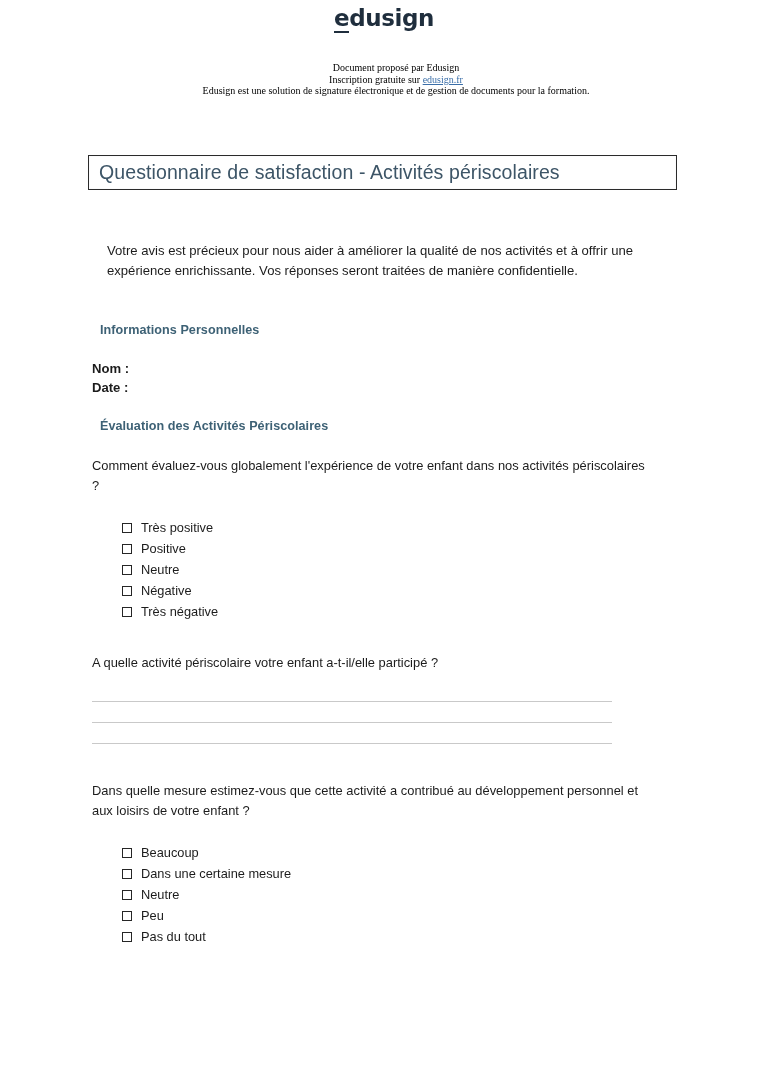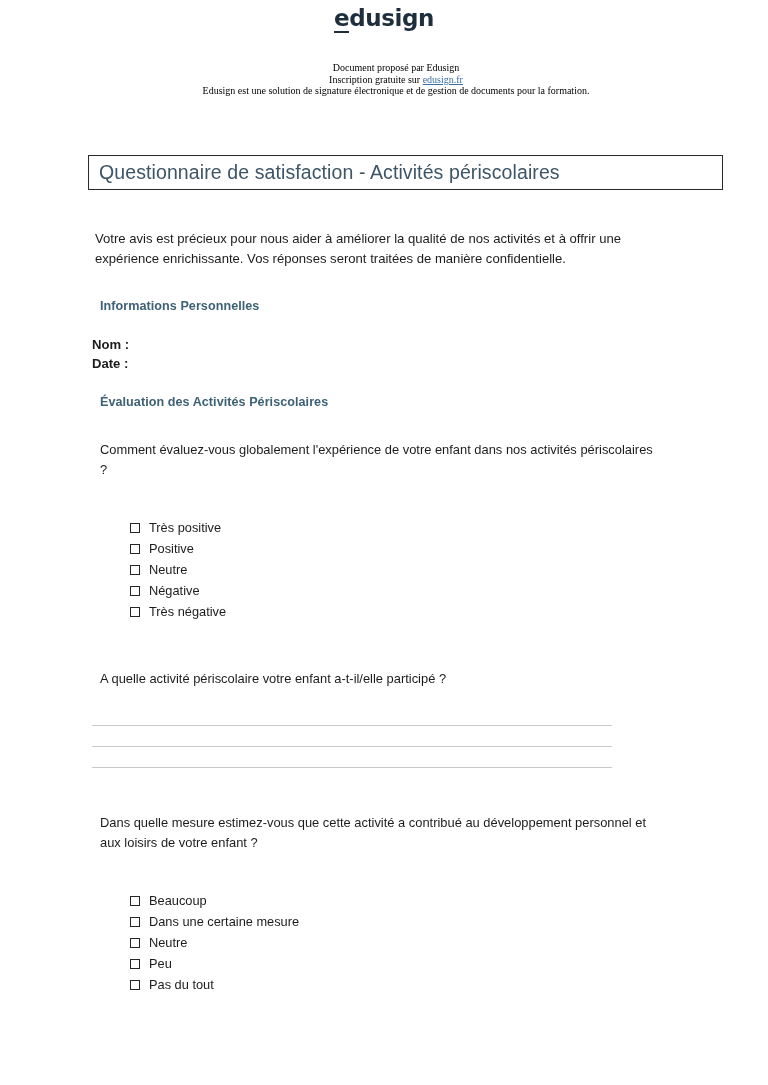--- a/index.html
+++ b/index.html
@@ -62,21 +62,21 @@
     color: #3a6ea8;
     text-decoration: underline;
     cursor: pointer;
   }
 
   
   .title-box {
     position: absolute;
     left: 88px;
     top: 155px;
-    width: 635px;
+    width: 589px;
     height: 35px;
     box-sizing: border-box;
     border: 1.2px solid #2b2b2b;
     background: #ffffff;
     box-shadow: inset 0 0 0 1px #fbfbfc;
     display: flex;
     align-items: center;
   }
   .title-text {
     font-size: 19.5px;
@@ -92,21 +92,21 @@
     left: 92px;
     top: 226px;
     width: 585px;
   }
 
   .intro {
     font-size: 13.1px;
     line-height: 20px;
     color: #1c1c1c;
     width: 575px;
-    margin: 3px;
+    margin: 15px;
   }
 
   .section-heading {
     font-size: 12.6px;
     font-weight: bold;
     color: #3d6175;
     margin: 0;
     letter-spacing: 0.05px;
     padding-left: 8px;
   }
@@ -117,26 +117,26 @@
     color: #1c1c1c;
     margin: 0;
     font-weight: bold;
   }
 
   .question {
     font-size: 12.9px;
     line-height: 20px;
     color: #1c1c1c;
     width: 560px;
-    margin: 8px;
+    margin: 0;
   }
 
   
   .options {
-    margin: 12px;
+    margin: 4px;
     padding: 0;
     list-style: none;
   }
   .option-row {
     display: flex;
     align-items: center;
     height: 21px;
     padding-left: 26px;
   }
   .checkbox {

